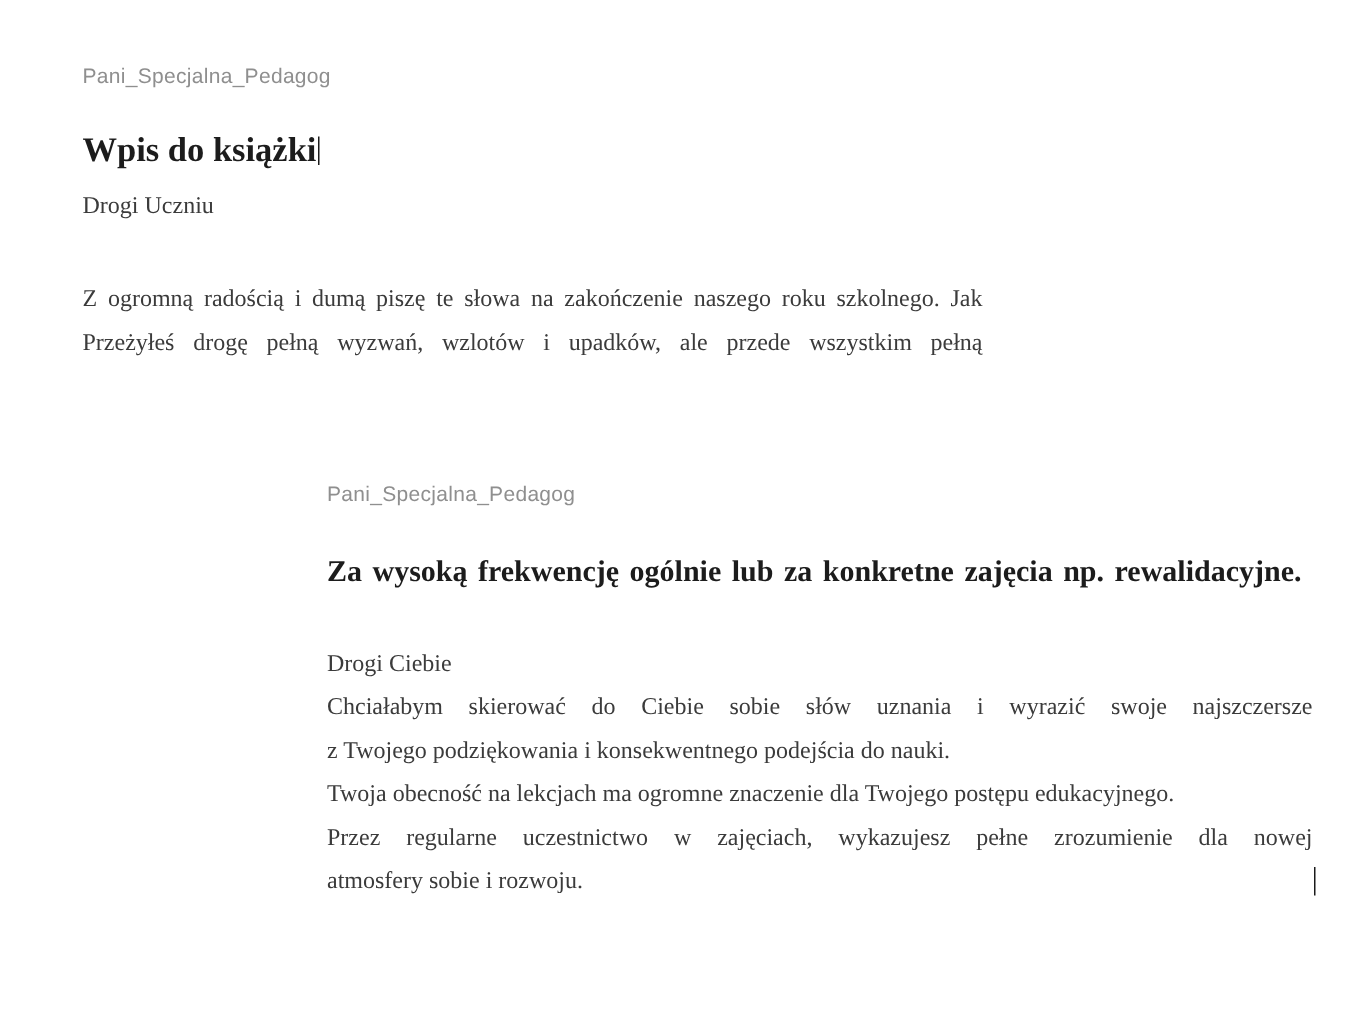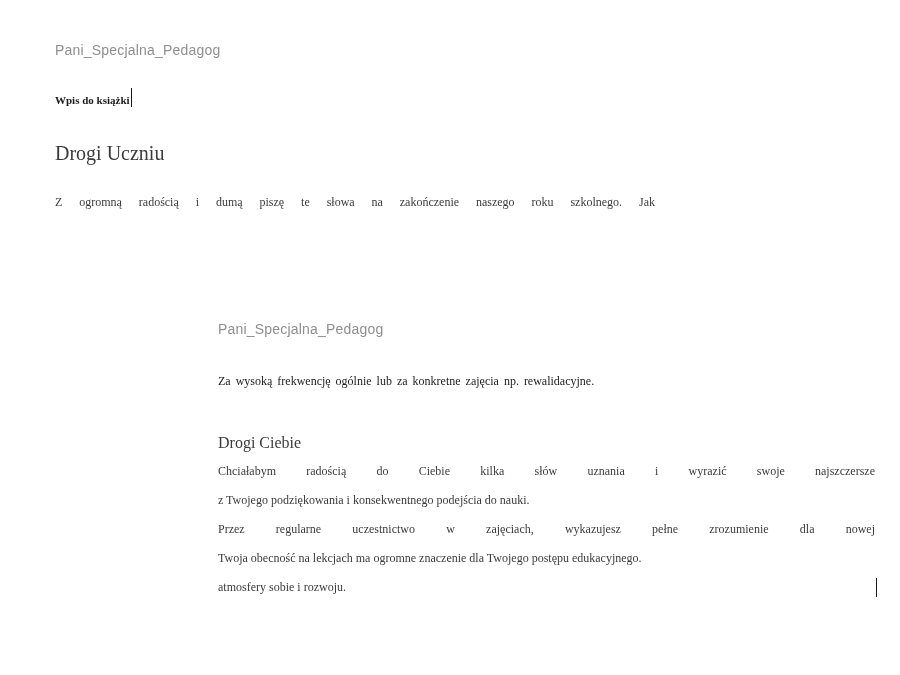--- a/index.html
+++ b/index.html
@@ -21,51 +21,51 @@
     font-size: 14px;
     line-height: 15px;
     height: 15px;
     color: #8f8f8f;
     letter-spacing: 0.2px;
   }
   #sec-top .username { margin-bottom: 30px; }
   #sec-bottom .username { margin-bottom: 32px; }
 
   .doc-title {
-    font-size: 11px;
+    font-size: 23px;
     font-weight: bold;
     color: #1c1c1c;
     line-height: 24px;
     height: 24px;
-    margin-bottom: 29px;
+    margin-bottom: 14px;
     white-space: nowrap;
   }
   .doc-heading {
-    font-size: 12px;
-    font-weight: normal;
+    font-size: 20px;
+    font-weight: bold;
     color: #1c1c1c;
     line-height: 24px;
     height: 24px;
     margin-bottom: 35px;
     word-spacing: 2px;
     white-space: nowrap;
   }
   #sec-top .greeting {
-    font-size: 20px;
+    font-size: 16px;
     line-height: 24px;
     height: 24px;
-    margin-bottom: 23px;
+    margin-bottom: 35px;
   }
   #sec-bottom .greeting {
     font-size: 16px;
     line-height: 29px;
     height: 29px;
   }
   .line {
-    font-size: 12px;
+    font-size: 16px;
     line-height: 29px;
     height: 29px;
     white-space: nowrap;
   }
   .line.just {
     text-align: justify;
     text-align-last: justify;
     white-space: normal;
   }
   .caret {
@@ -86,27 +86,28 @@
 </head>
 <body>
 
 <div class="page">
 
   <div class="doc-section" id="sec-top">
     <div class="username">Pani_Specjalna_Pedagog</div>
     <div class="doc-title"><span>Wpis do książki</span><span class="caret"></span></div>
     <div class="greeting">Drogi Uczniu</div>
     <div class="line just">Z ogromną radością i dumą piszę te słowa na zakończenie naszego roku szkolnego. Jak</div>
+    <div class="line just">Przeżyłeś drogę pełną wyzwań, wzlotów i upadków, ale przede wszystkim pełną</div>
   </div>
 
   <div class="doc-section" id="sec-bottom">
     <div class="username">Pani_Specjalna_Pedagog</div>
     <div class="doc-heading">Za wysoką frekwencję ogólnie lub za konkretne zajęcia np. rewalidacyjne.</div>
     <div class="greeting">Drogi Ciebie</div>
-    <div class="line just">Chciałabym radością do Ciebie kilka słów uznania i wyrazić swoje najszczersze</div>
+    <div class="line just">Chciałabym skierować do Ciebie sobie słów uznania i wyrazić swoje najszczersze</div>
     <div class="line">z Twojego podziękowania i konsekwentnego podejścia do nauki.</div>
+    <div class="line">Twoja obecność na lekcjach ma ogromne znaczenie dla Twojego postępu edukacyjnego.</div>
     <div class="line just">Przez regularne uczestnictwo w zajęciach, wykazujesz pełne zrozumienie dla nowej</div>
-    <div class="line">Twoja obecność na lekcjach ma ogromne znaczenie dla Twojego postępu edukacyjnego.</div>
     <div class="line">atmosfery sobie i rozwoju.</div>
     <span class="caret abs"></span>
   </div>
 
 </div>
 
 </body></html>

